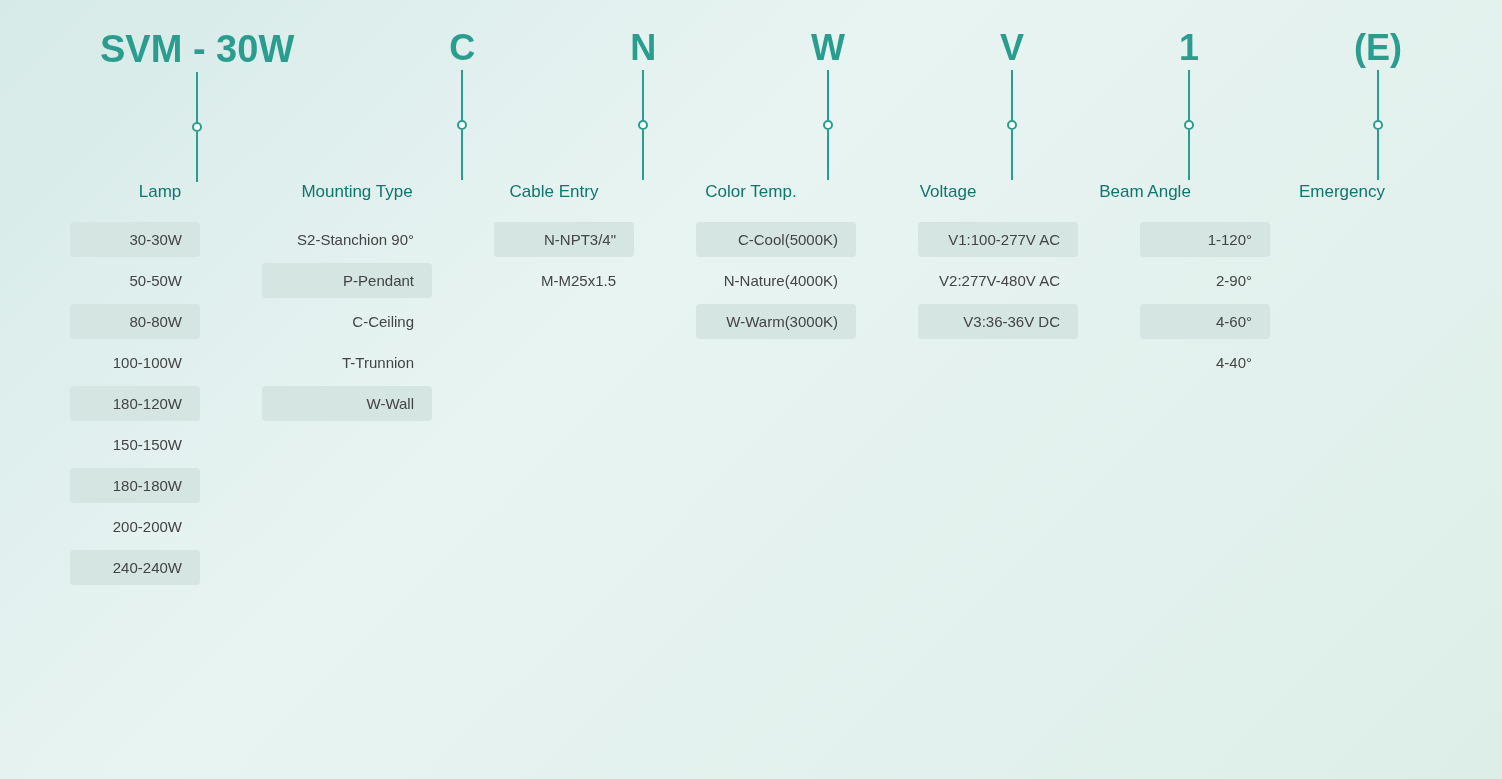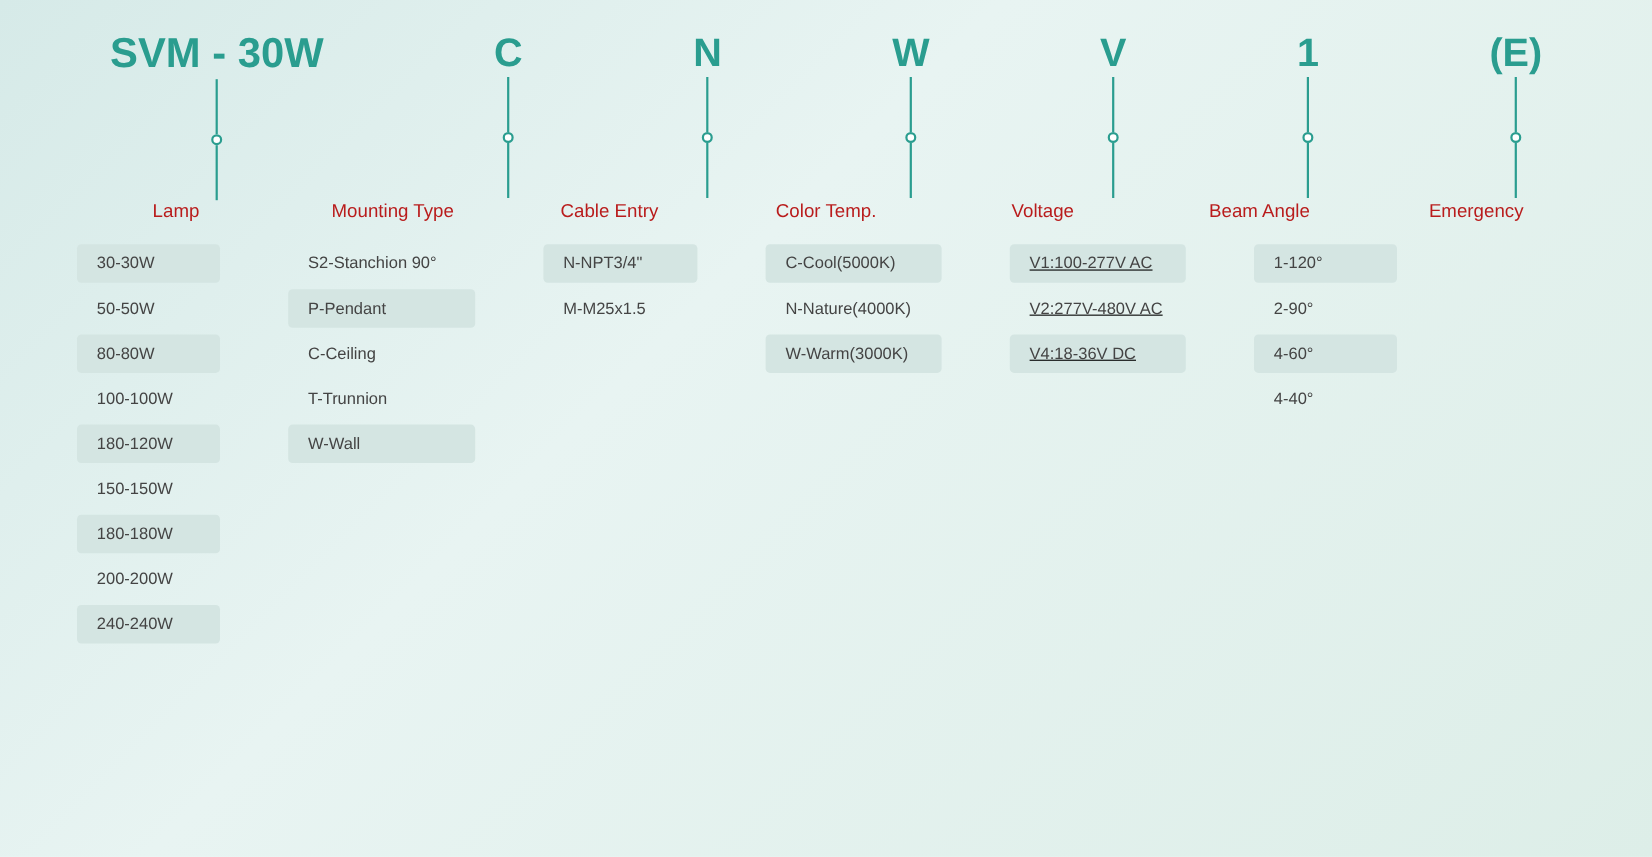--- a/index.html
+++ b/index.html
@@ -77,21 +77,21 @@
     
     .category-row {
       display: flex;
       justify-content: space-between;
       padding: 0 60px;
       margin-bottom: 20px;
     }
 
     .category-label {
       font-size: 17px;
-      color: #b91c1c;
+      color: #0f766e;
       text-align: center;
       min-width: 120px;
     }
 
     
     .options-section {
       display: flex;
       justify-content: space-between;
       padding: 0 30px;
       align-items: flex-start;
@@ -103,30 +103,30 @@
       flex-direction: column;
       gap: 6px;
       min-width: 150px;
       align-items: center;
     }
 
     .options-column.lamp { min-width: 130px; }
     .options-column.mounting { min-width: 170px; }
     .options-column.cable { min-width: 140px; }
     .options-column.color { min-width: 160px; }
-    .options-column.voltage { min-width: 160px; text-decoration: underline; }
+    .options-column.voltage { min-width: 160px; }
     .options-column.beam { min-width: 130px; }
     .options-column.emergency { min-width: 100px; }
 
     .option-item {
       padding: 9px 18px;
       border-radius: 4px;
       font-size: 15px;
       color: #444;
-      text-align: left;
+      text-align: right;
       width: 100%;
     }
 
     .option-item.shaded {
       background: #d4e5e2;
     }
 
     .option-item.plain {
       background: transparent;
     }
@@ -242,21 +242,21 @@
 
     <div class="options-column color" id="color-col">
         <div class="option-item shaded">C-Cool(5000K)</div>
         <div class="option-item plain">N-Nature(4000K)</div>
         <div class="option-item shaded">W-Warm(3000K)</div>
       </div>
 
     <div class="options-column voltage" id="voltage-col">
         <div class="option-item shaded">V1:100-277V AC</div>
         <div class="option-item plain">V2:277V-480V AC</div>
-        <div class="option-item shaded">V4:18-36V DC</div>
+        <div class="option-item shaded">V3:36-36V DC</div>
       </div>
 
     <div class="options-column beam" id="beam-col">
         <div class="option-item shaded">1-120°</div>
         <div class="option-item plain">2-90°</div>
         <div class="option-item shaded">4-60°</div>
         <div class="option-item plain">4-40°</div>
       </div>
 
     <div class="options-column emergency" id="emergency-col"></div>

